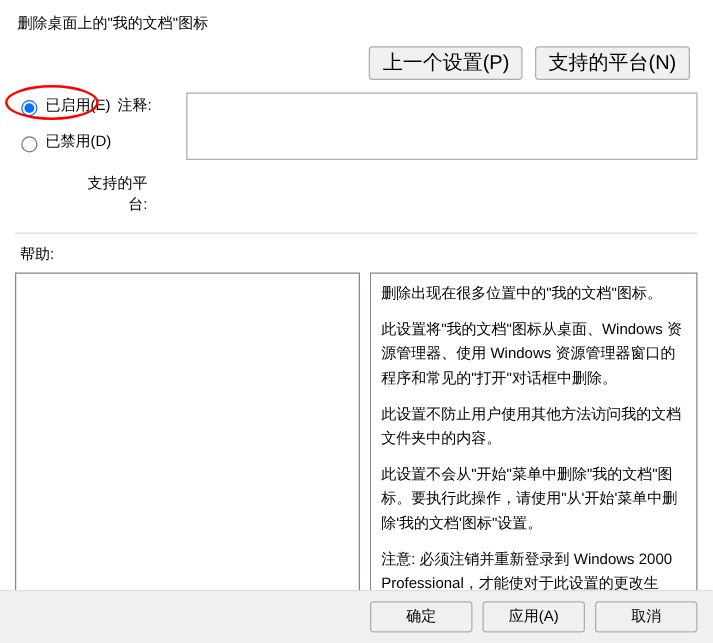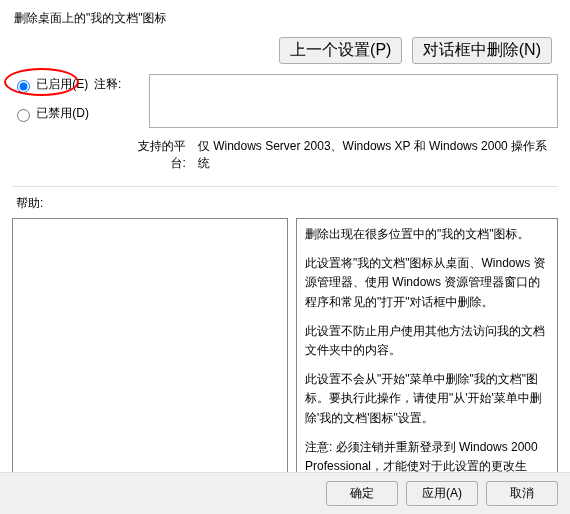--- a/index.html
+++ b/index.html
@@ -41,21 +41,21 @@
     pointer-events: none;
   }
   .labels-col { width: 55px; padding-top: 2px; }
   .labels-col .lbl { height: 16px; margin-bottom: 13px; }
   .comment-box {
     flex: 1;
     height: 54px;
     border: 1px solid #abadb3;
     background: #fff;
   }
-  .platform-row { display: flex; align-items: flex-start; margin-top: 4px; margin-left: 120px; }
+  .platform-row { display: flex; align-items: flex-end; margin-top: 4px; margin-left: 52px; gap: 11px; }
   .platform-label { width: 58px; text-align: right; padding-right: 4px; }
   .platform-value { padding-left: 8px; }
   .divider { border-top: 1px solid #e0e0e0; margin: 14px 0 8px 0; }
   .mid-labels { display: flex; }
   .mid-labels .opt { width: 285px; padding-left: 2px; }
   .mid-labels .hlp { padding-left: 4px; }
   .panels { display: flex; margin-top: 6px; height: 272px; }
   .panel {
     border: 1px solid #828790;
     background: #fff;
@@ -71,39 +71,39 @@
     background: #f0f0f0;
     border-top: 1px solid #dfdfdf;
     display: flex;
     justify-content: flex-end;
     align-items: center;
     padding-right: 12px;
   }
   .footer button {
     font-family: inherit;
     font-size: 12px;
-    width: 72px;
+    width: 82px;
     padding: 3px 0;
     margin-left: 8px;
     background: #f0f0f0;
     border: 1px solid #adadad;
     border-radius: 3px;
     cursor: pointer;
   }
   .rel { position: relative; }
 </style>
 </head>
 <body class="rel">
 
 <div class="container">
   <div class="title">删除桌面上的"我的文档"图标</div>
 
   <div class="nav-row">
     <button>上一个设置(P)</button>
-    <button>对话框中删除(N)</button>
+    <button>支持的平台(N)</button>
   </div>
 
   <div class="config-row">
     <div class="radio-col">
       <label>
         <input type="radio" name="cfg" checked="" style="">
         <span>已启用(E)</span>
       </label>
       <label>
         <input type="radio" name="cfg" style="">
@@ -111,21 +111,20 @@
       </label>
     </div>
     <div class="labels-col">
       <div class="lbl">注释:</div>
     </div>
     <div class="comment-box"></div>
   </div>
 
   <div class="platform-row">
     <div class="platform-label">支持的平台:</div>
-    <div class="platform-value">仅 Windows Server 2003、Windows XP 和 Windows 2000 操作系统</div>
   </div>
 
   <div class="divider"></div>
 
   <div class="mid-labels">
     <div class="hlp">帮助:</div>
   </div>
 
   <div class="panels">
     <div class="panel left"></div>

